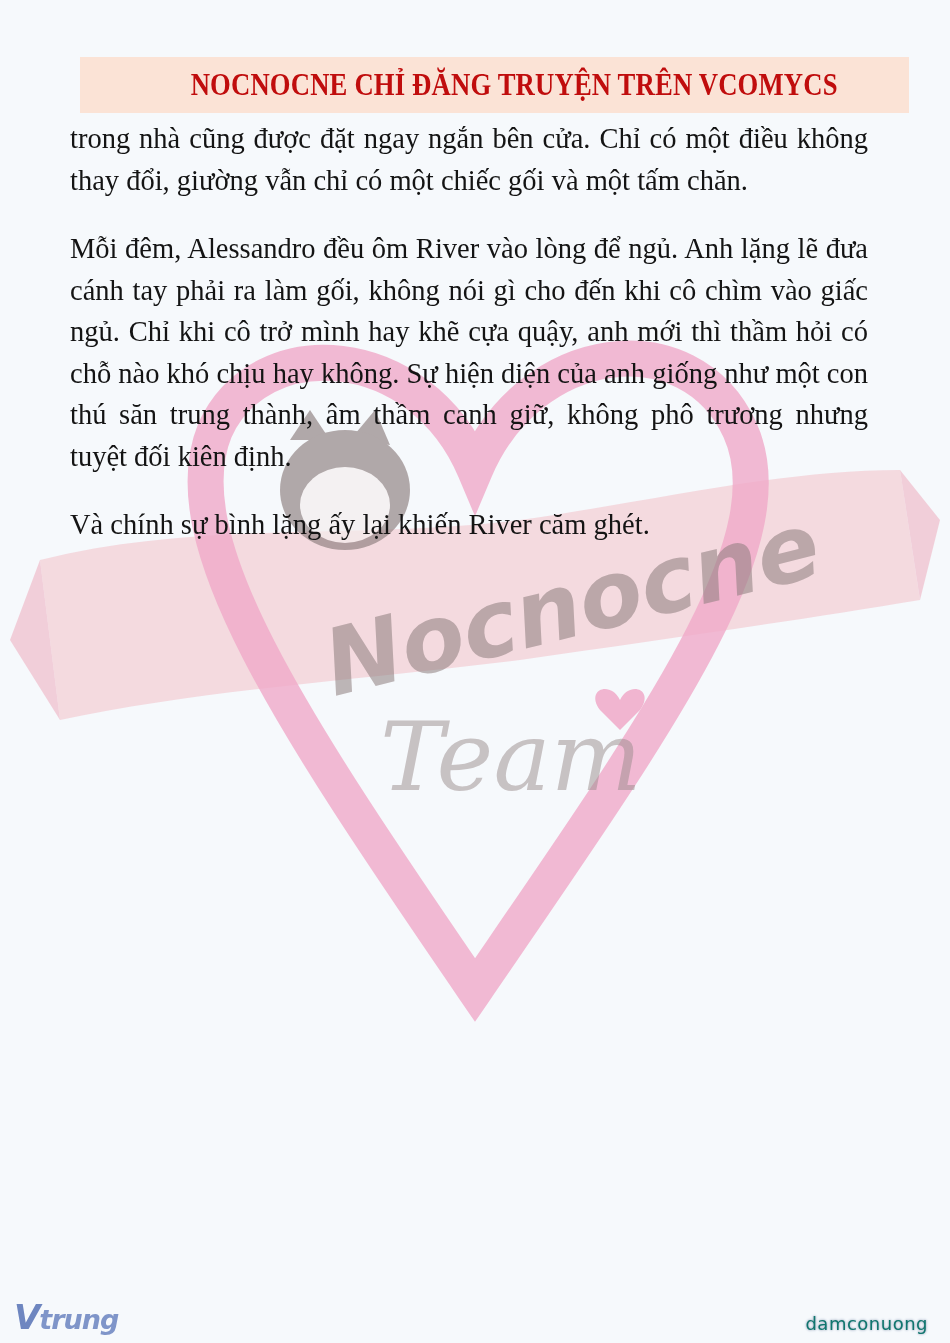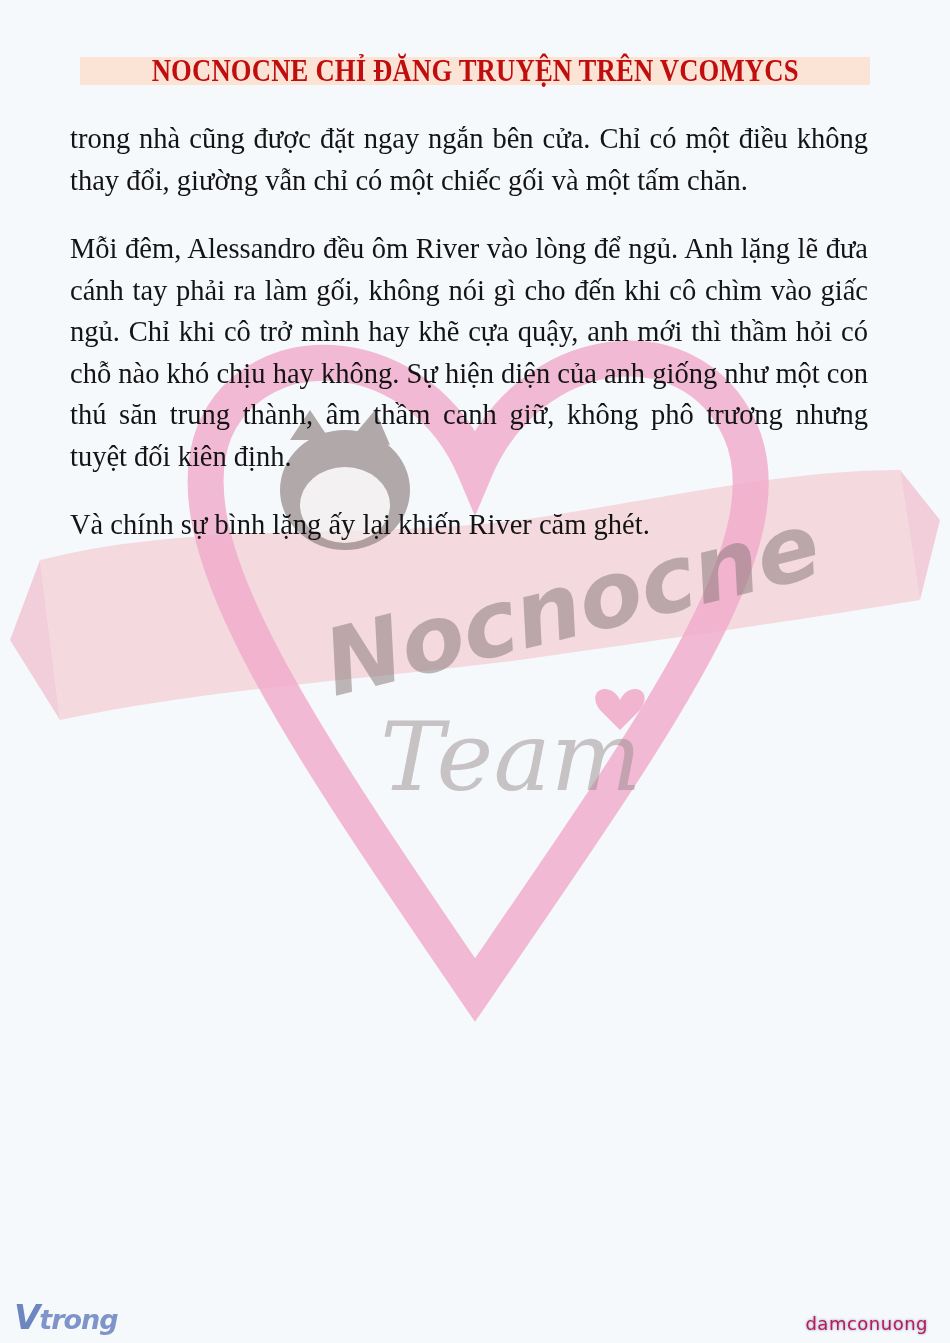--- a/index.html
+++ b/index.html
@@ -5,44 +5,44 @@
   html, body { margin: 0; padding: 0; }
   body {
     width: 950px; height: 1343px; overflow: hidden;
     background: #f7fafd;
     font-family: "Liberation Serif", "DejaVu Serif", serif;
     position: relative;
   }
   .page { position: absolute; inset: 0; background: #f6f9fc; }
   .watermark { position: absolute; left: 0; top: 0; width: 950px; height: 1343px; pointer-events: none; z-index: 1; }
   .banner {
-    position: absolute; left: 80px; top: 57px; width: 790px; height: 28px;
+    position: absolute; left: 80px; top: 57px; width: 790px; height: 56px;
     background: #fbe3d6; z-index: 2;
-    display: flex; align-items: center; justify-content: center;
+    display: flex; align-items: center; justify-content: center; padding-left: 39px;
   }
   .banner-text {
     color: #c00d0d; font-weight: bold; font-size: 31px; letter-spacing: 0.2px;
     font-family: "Liberation Serif", "DejaVu Serif", serif;
     transform: scaleX(0.86); transform-origin: center; white-space: nowrap;
   }
   .content {
     position: absolute; left: 70px; top: 118px; width: 812px; z-index: 3;
     color: #141414; font-size: 28.5px; line-height: 41.5px;
   }
   .para { margin: 0 14px 27px 0; text-align: justify; text-align-last: left; }
   .para.italic { font-style: italic; font-weight: bold; margin-top: 40px; }
   .footer-logo {
     position: absolute; left: 14px; top: 1297px; z-index: 3;
     font-family: "DejaVu Sans", sans-serif; font-style: italic; font-weight: bold;
     font-size: 27px; color: #7f95c9; letter-spacing: -1px;
   }
   .footer-logo .v { font-size: 34px; color: #6e86c0; }
   .credit {
     position: absolute; right: 22px; top: 1313px; z-index: 3;
-    font-family: "DejaVu Sans", sans-serif; font-size: 18px; color: #be185d;
+    font-family: "DejaVu Sans", sans-serif; font-size: 18px; color: #0f766e;
     text-shadow: 0 0 2px #aab6c8, 0 0 3px #aab6c8;
     letter-spacing: 0.5px;
   }
 </style>
 </head>
 <body>
 
 <div class="page"></div>
 
 <svg class="watermark" viewBox="0 0 950 1343">
@@ -69,16 +69,16 @@
   <span class="banner-text">NOCNOCNE CHỈ ĐĂNG TRUYỆN TRÊN VCOMYCS</span>
 </div>
 
 <div class="content">
   <p class="para">trong nhà cũng được đặt ngay ngắn bên cửa. Chỉ có một điều không thay đổi, giường vẫn chỉ có một chiếc gối và một tấm chăn.</p>
   <p class="para">Mỗi đêm, Alessandro đều ôm River vào lòng để ngủ. Anh lặng lẽ đưa cánh tay phải ra làm gối, không nói gì cho đến khi cô chìm vào giấc ngủ. Chỉ khi cô trở mình hay khẽ cựa quậy, anh mới thì thầm hỏi có chỗ nào khó chịu hay không. Sự hiện diện của anh giống như một con thú săn trung thành, âm thầm canh giữ, không phô trương nhưng tuyệt đối kiên định.</p>
   <p class="para">Và chính sự bình lặng ấy lại khiến River căm ghét.</p>
 </div>
 
 <div class="footer-logo">
-  <span class="v">V</span><span>trong</span>
+  <span class="v">V</span><span>trung</span>
 </div>
 
 <div class="credit">damconuong</div>
 
 </body></html>

